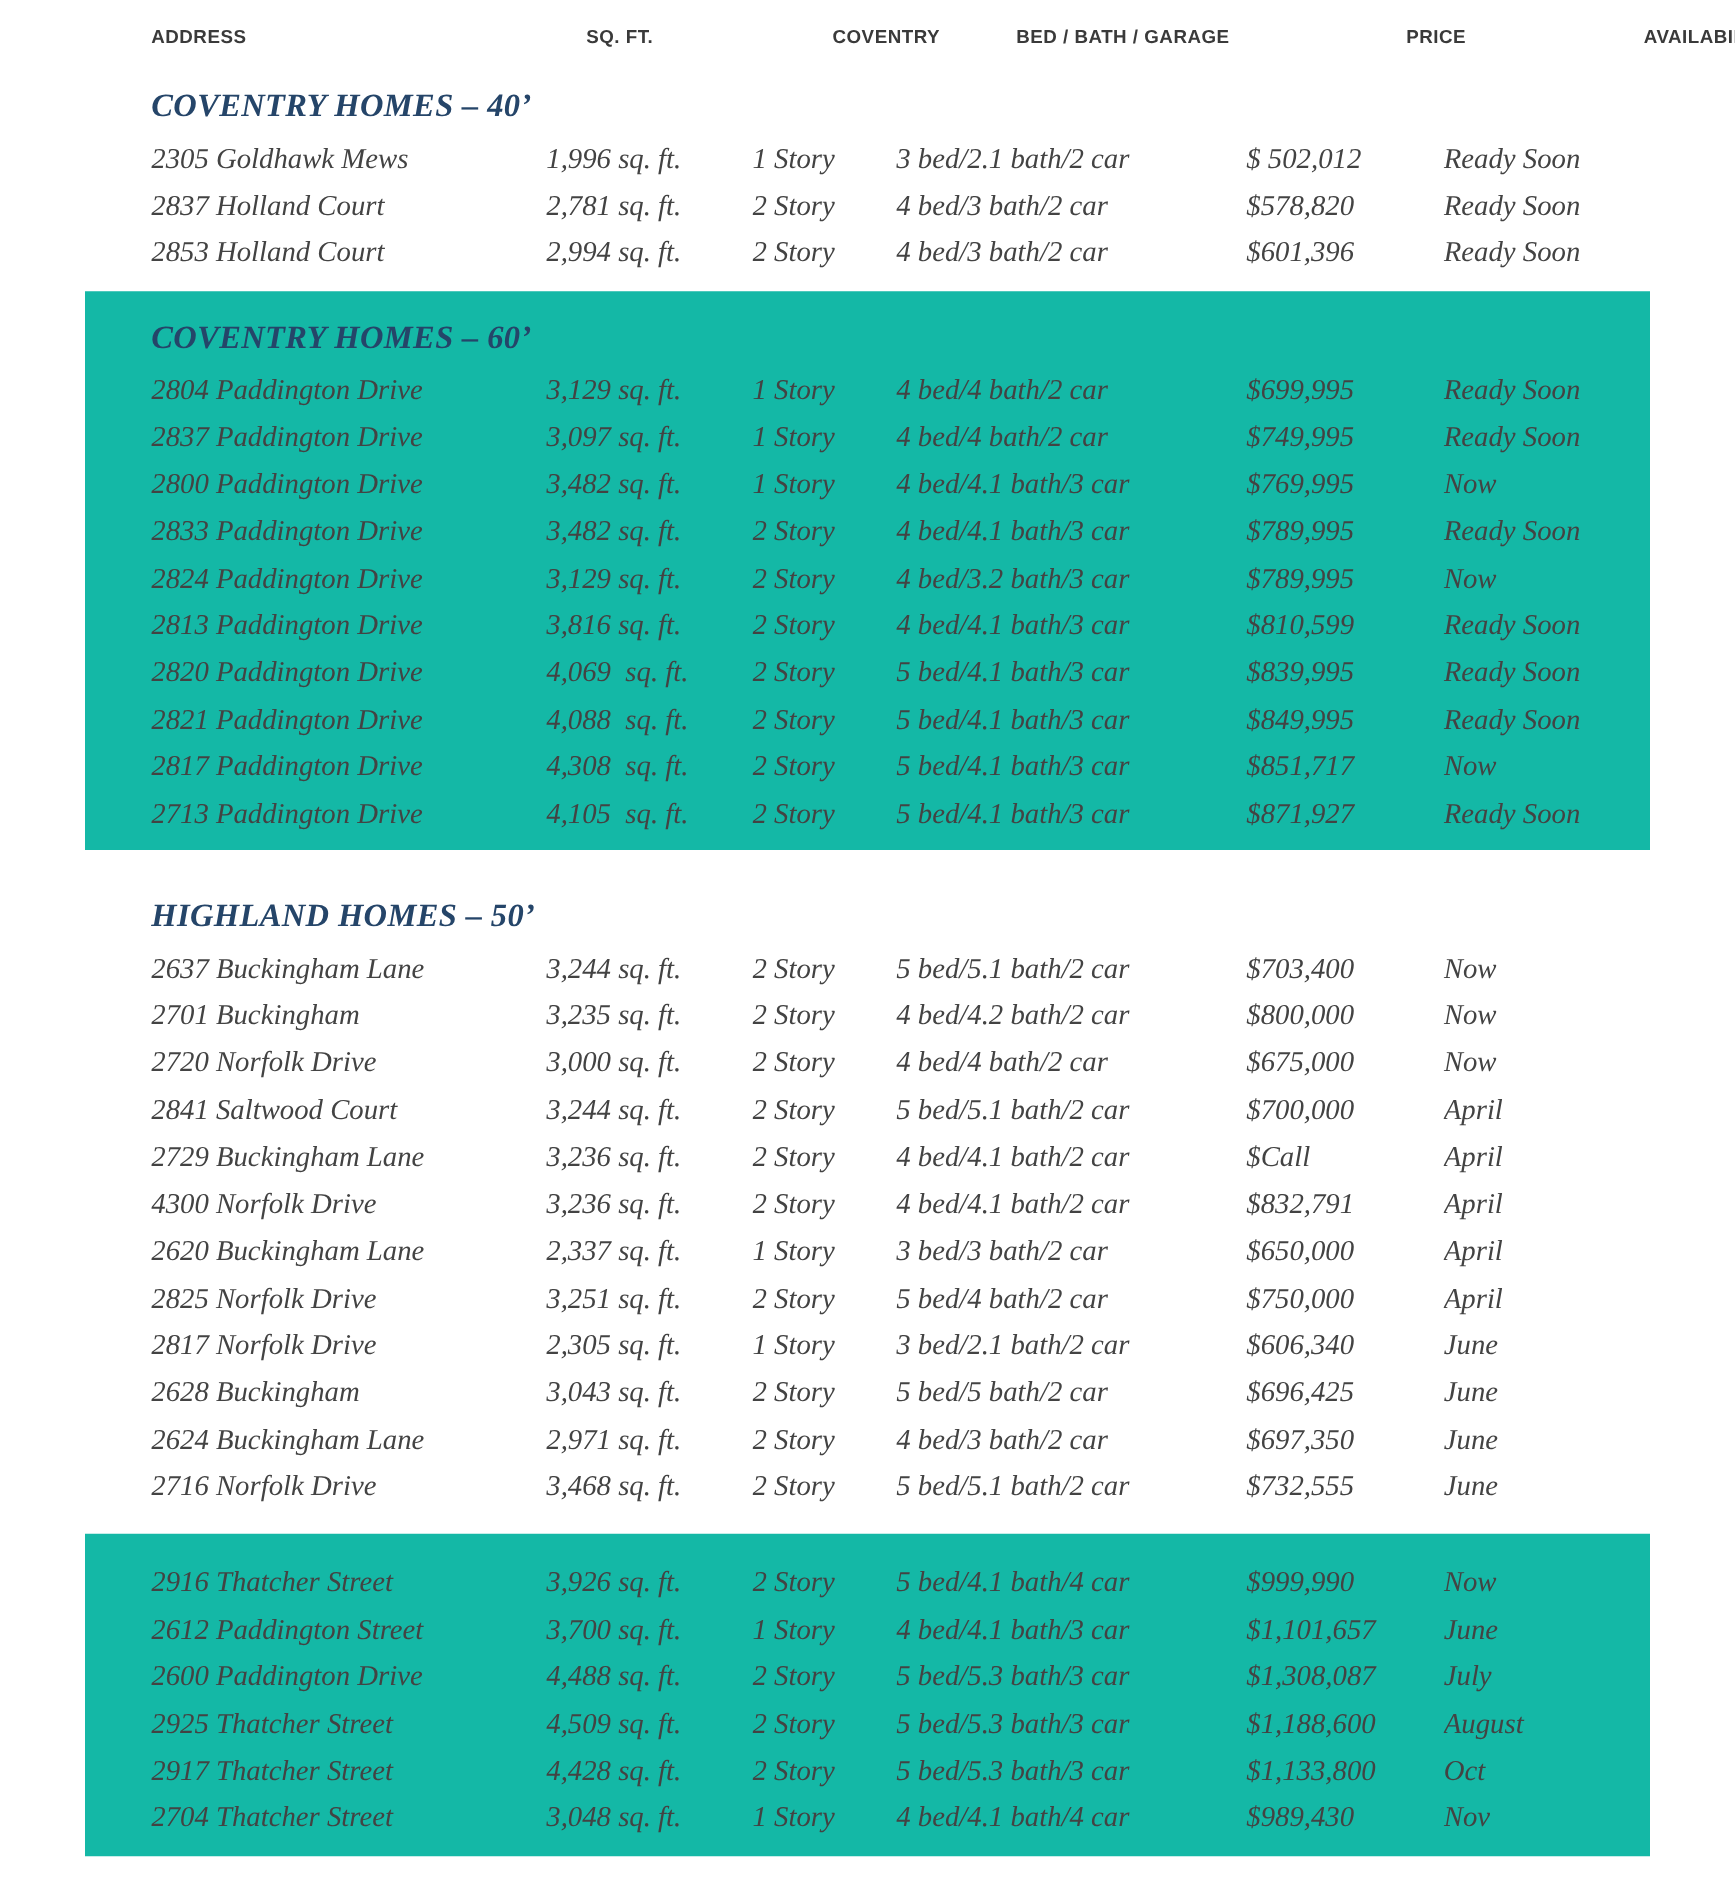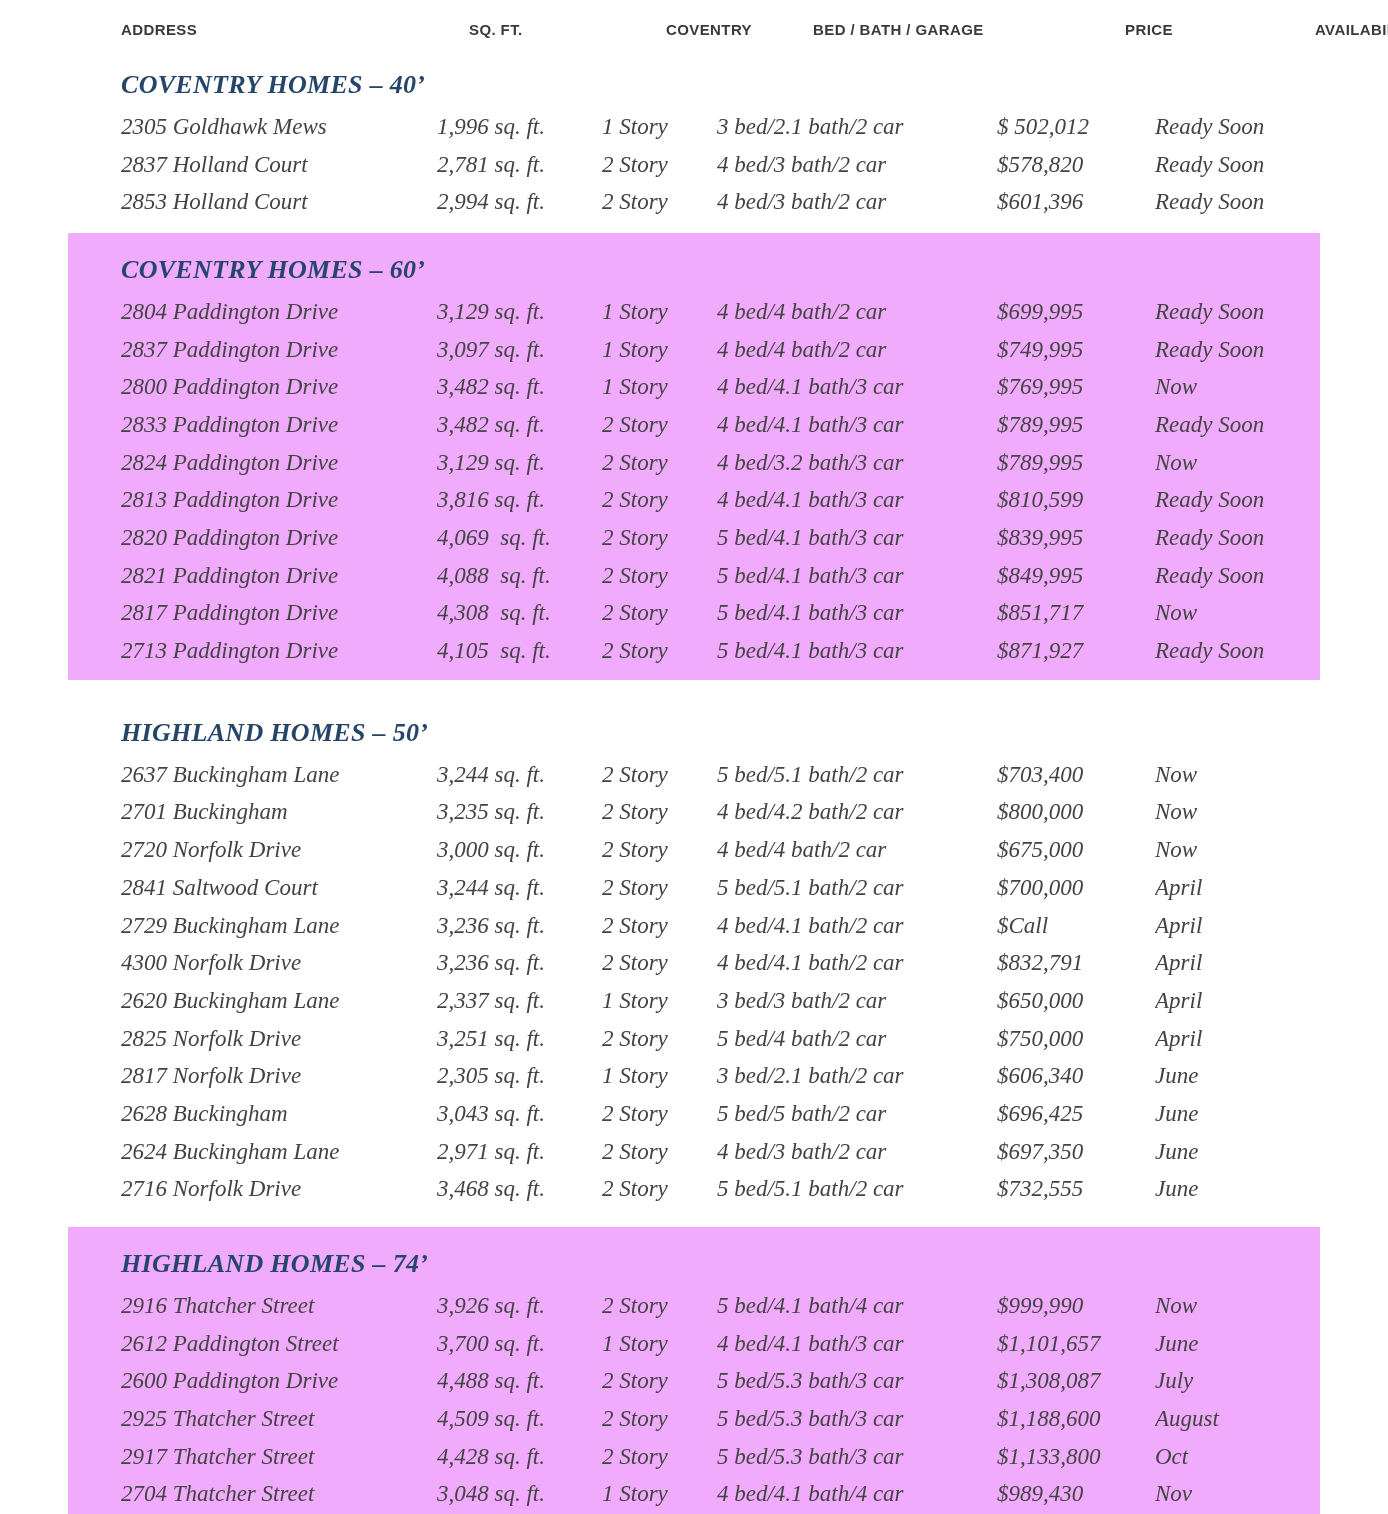--- a/index.html
+++ b/index.html
@@ -26,21 +26,21 @@
     color: #3a3a3a;
     gap: 32px;
   }
   .sections { }
   .section {
     margin-left: 68px;
     margin-right: 68px;
     padding-left: 53px;
     font-style: italic;
   }
-  .section.shaded { background: #f0abfc; }
+  .section.shaded { background: #14b8a6; }
   .section:nth-child(1) { margin-top: 30px; }
   .section:nth-child(2) { margin-top: 12px; padding-top: 20px; padding-bottom: 10px; }
   .section:nth-child(3) { margin-top: 36px; }
   .section:nth-child(4) { margin-top: 19px; padding-top: 20px; padding-bottom: 12px; }
   .section-title {
     font-size: 26px;
     font-weight: bold;
     line-height: 34px;
     margin: 0 0 6px 0;
     letter-spacing: 0.3px;
@@ -271,21 +271,20 @@
         <div class="row grid6">
           <div class="cell">2716 Norfolk Drive</div>
           <div class="cell">3,468 sq. ft.</div>
           <div class="cell">2 Story</div>
           <div class="cell">5 bed/5.1 bath/2 car</div>
           <div class="cell">$732,555</div>
           <div class="cell">June</div>
         </div>
       </div>
       <div class="section shaded">
-        <div class="section-title">HIGHLAND HOMES – 74’</div>
         <div class="row grid6">
           <div class="cell">2916 Thatcher Street</div>
           <div class="cell">3,926 sq. ft.</div>
           <div class="cell">2 Story</div>
           <div class="cell">5 bed/4.1 bath/4 car</div>
           <div class="cell">$999,990</div>
           <div class="cell">Now</div>
         </div>
         <div class="row grid6">
           <div class="cell">2612 Paddington Street</div>

